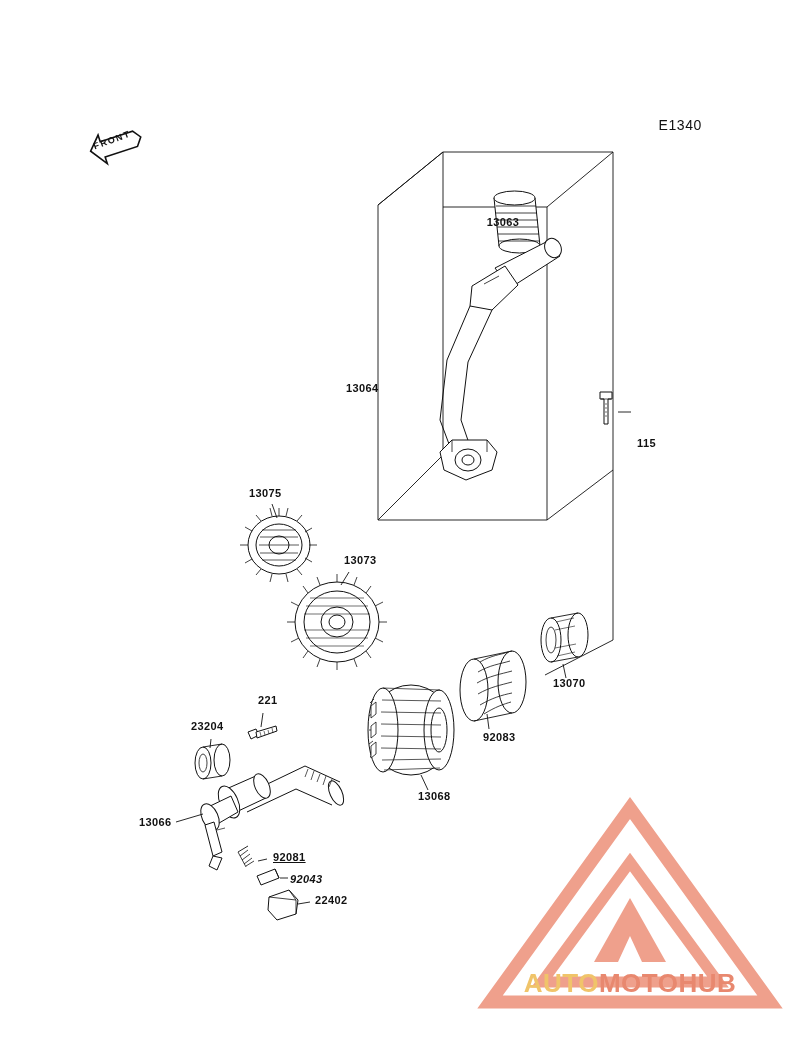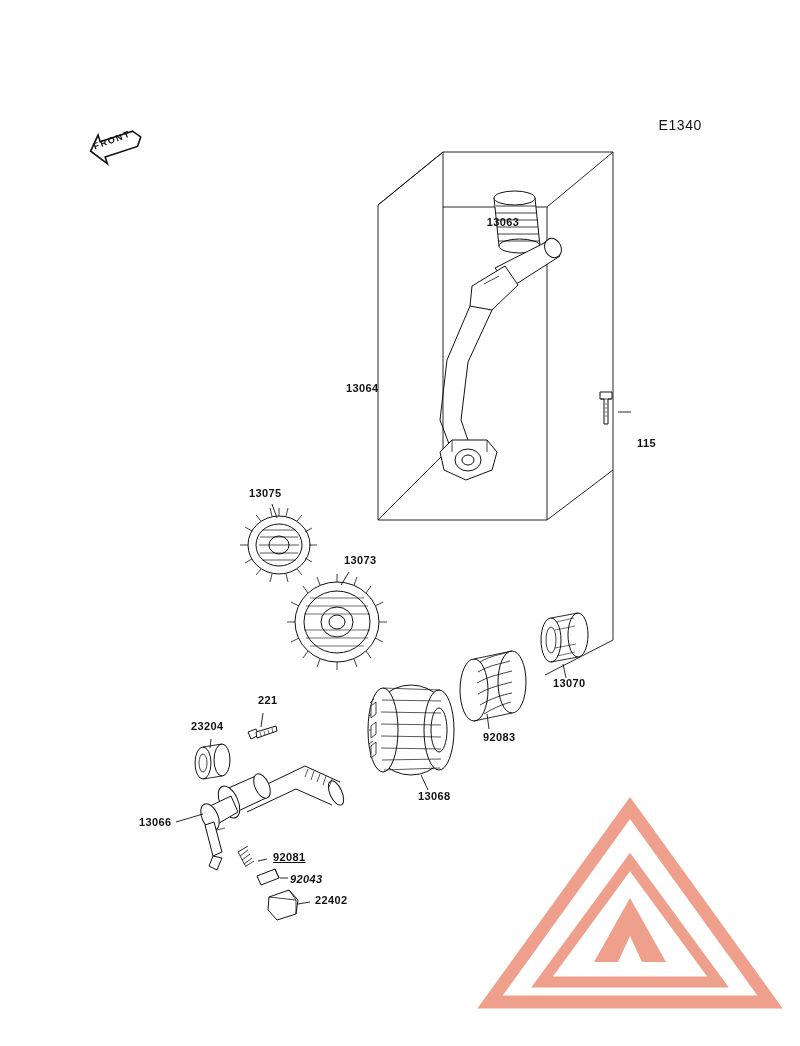--- a/index.html
+++ b/index.html
@@ -299,14 +299,17 @@
     <g fill="none" stroke="#efa08c" stroke-width="13">
       <path d="M160 18 L300 212 L20 212 Z"></path>
     </g>
     <g fill="none" stroke="#efa08c" stroke-width="11">
       <path d="M160 72 L248 192 L72 192 Z"></path>
     </g>
     <g fill="#efa08c">
       <path d="M160 108 L196 172 L172 172 L160 146 L148 172 L124 172 Z"></path>
     </g>
   </svg>
+  <div class="wm-text">
+    <span class="wm-auto">AUTO</span><span class="wm-moto">MOTO</span><span class="wm-hub">HUB</span>
+  </div>
 
 </div>
 
 </body></html>

